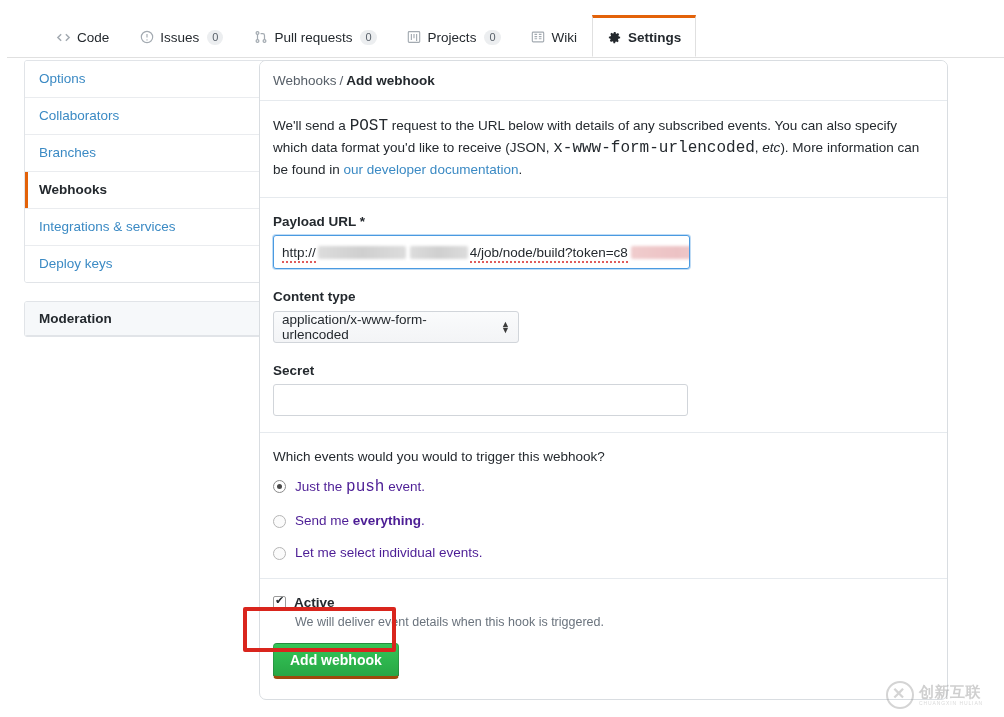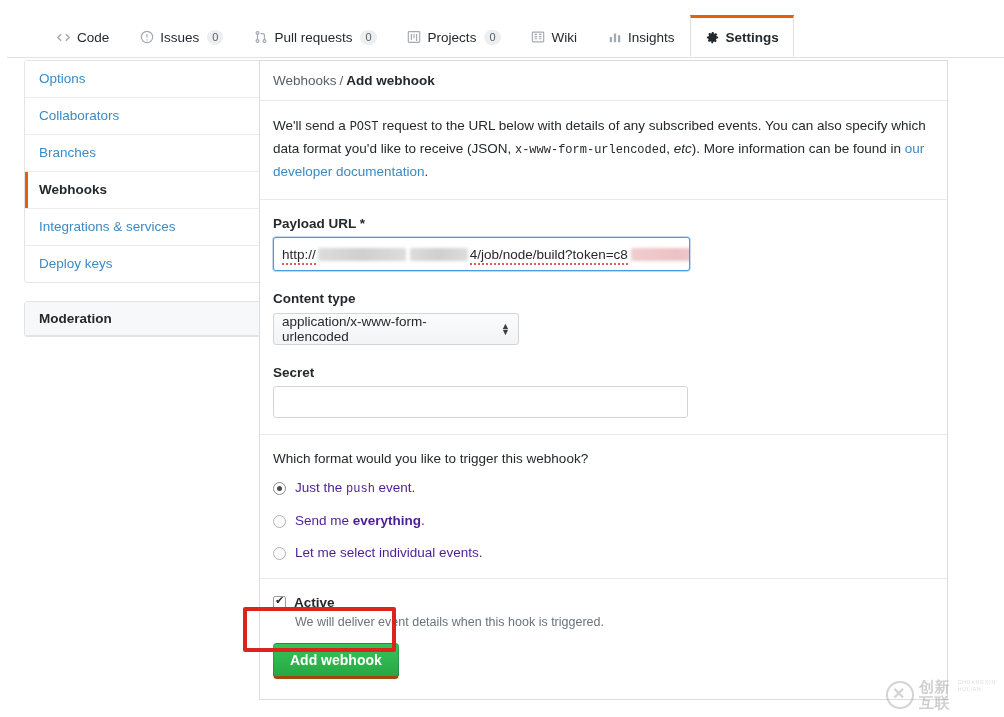--- a/index.html
+++ b/index.html
@@ -77,40 +77,40 @@
     background:#fff;
   }
   .menu-item.active::before {
     content:""; position:absolute; left:0; top:0; bottom:0; width: 3px;
     background:#e36209;
   }
 
   
   .main { position:absolute; left: 259px; top: 60px; width: 689px; }
   .card {
-    background:#fff; border:1px solid #d9dde1; border-radius: 0;
+    background:#fff; border:1px solid #d9dde1; border-radius: 7px;
     overflow: hidden;
   }
   .card-head {
     padding: 12px 13px; font-size: 13.5px; color:#586069;
     background:#fff;
     border-bottom: 1px solid #e6eaee;
   }
   .card-head b { color:#24292e; font-weight: 700; }
   .card-head .sep { color:#586069; padding: 0 3px; }
 
   .card-body { padding: 14px 13px 16px 13px; }
   .intro {
     font-size: 13.5px; line-height: 22px; color:#24292e;
     margin: 0;
   }
   .intro a { color:#3b8ac4; text-decoration:none; }
   code, .mono {
     font-family: "Liberation Mono", monospace;
-    font-size: 12px;
+    font-size: 16px;
   }
   .intro em { font-style: italic; }
 
   .section { border-top:1px solid #e6eaee; padding: 16px 13px 8px 13px; }
 
   .field-label {
     font-size: 13.5px; color:#24292e; font-weight: 600;
     margin: 0 0 6px 0; display:block;
   }
 
@@ -213,21 +213,21 @@
     display:flex; align-items:center; gap:5px;
     opacity: 0.42;
   }
   .wm-logo {
     width:28px; height:28px; border-radius:50%;
     border:2.5px solid #9a9a9a; position:relative; flex:0 0 auto;
   }
   .wm-logo::after{
     content:"✕"; position:absolute; left:4px; top:1px; font-size:16px; color:#9a9a9a; font-weight:700;
   }
-  .wm-text { display:flex; }
+  .wm-text { display:flex; flex-direction:column; }
   .wm-cn { font-size:15px; color:#8f8f8f; letter-spacing:0.5px; font-weight:700; line-height:16px;}
   .wm-en { font-size:5px; color:#a5a5a5; letter-spacing:0.9px; line-height:7px;}
 </style>
 </head>
 <body>
 
 <div class="page">
 
   <div class="repo-nav">
 
@@ -280,30 +280,20 @@
     <div class="nav-tab">
       <span class="nav-icon">
         <svg width="14" height="14" viewBox="0 0 16 16" fill="none" stroke="#a3aab1" stroke-width="1.3">
           <rect x="1.5" y="2.5" width="13" height="11" rx="1"></rect>
           <path d="M4 5h3M4 7.5h3M4 10h3M9 5h3M9 7.5h3M9 10h3"></path>
         </svg>
       </span>
       <span class="tab-label">Wiki</span>
     </div>
 
-    <div class="nav-tab">
-      <span class="nav-icon">
-        <svg width="14" height="14" viewBox="0 0 16 16" fill="#a3aab1">
-          <rect x="2" y="8" width="2.6" height="6"></rect>
-            <rect x="6.7" y="4" width="2.6" height="10"></rect>
-            <rect x="11.4" y="6" width="2.6" height="8"></rect>
-        </svg>
-      </span>
-      <span class="tab-label">Insights</span>
-    </div>
 
     <div class="nav-tab selected">
       <span class="nav-icon">
         <svg width="15" height="15" viewBox="0 0 16 16" fill="#24292e">
           <path d="M8 4.6A3.4 3.4 0 1 0 8 11.4 3.4 3.4 0 0 0 8 4.6zm0 5.1a1.7 1.7 0 1 1 0-3.4 1.7 1.7 0 0 1 0 3.4z"></path>
           <path d="M14 7.1l-1.4-.25a4.9 4.9 0 0 0-.46-1.1l.82-1.16-1.3-1.3-1.16.82a4.9 4.9 0 0 0-1.1-.46L9.15 2h-1.8l-.25 1.4a4.9 4.9 0 0 0-1.1.46l-1.16-.82-1.3 1.3.82 1.16a4.9 4.9 0 0 0-.46 1.1L2 7.1v1.8l1.4.25c.11.39.27.76.46 1.1l-.82 1.16 1.3 1.3 1.16-.82c.34.2.71.35 1.1.46L6.85 14h1.8l.25-1.4c.39-.11.76-.27 1.1-.46l1.16.82 1.3-1.3-.82-1.16c.2-.34.35-.71.46-1.1L14 8.9z"></path>
         </svg>
       </span>
       <span class="tab-label">Settings</span>
     </div>
@@ -370,21 +360,21 @@
 
         <div style="height:20px"></div>
 
         <label class="field-label">Secret</label>
         <input class="text-input" type="text" value="" placeholder="" style="">
 
         <div style="height:8px"></div>
       </div>
 
       <div class="section">
-        <p class="q-title">Which format would you like to trigger this webhook?</p>
+        <p class="q-title">Which events would you would to trigger this webhook?</p>
 
         <div class="radio-row">
           <span class="radio checked"></span>
           <span><span>Just the </span><code class="mono">push</code><span> event.</span></span>
         </div>
 
         <div class="radio-row">
           <span class="radio"></span>
           <span><span>Send me </span><b>everything</b><span>.</span></span>
         </div>

